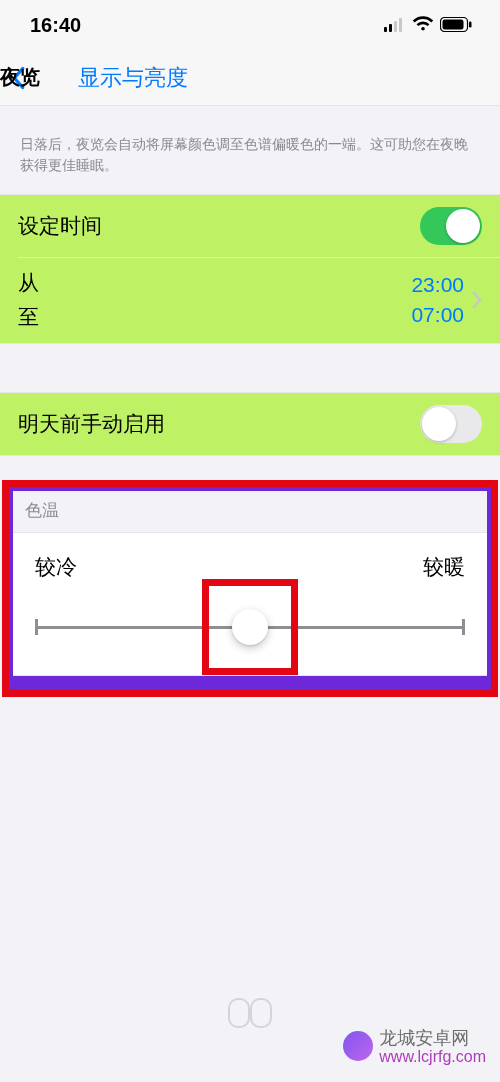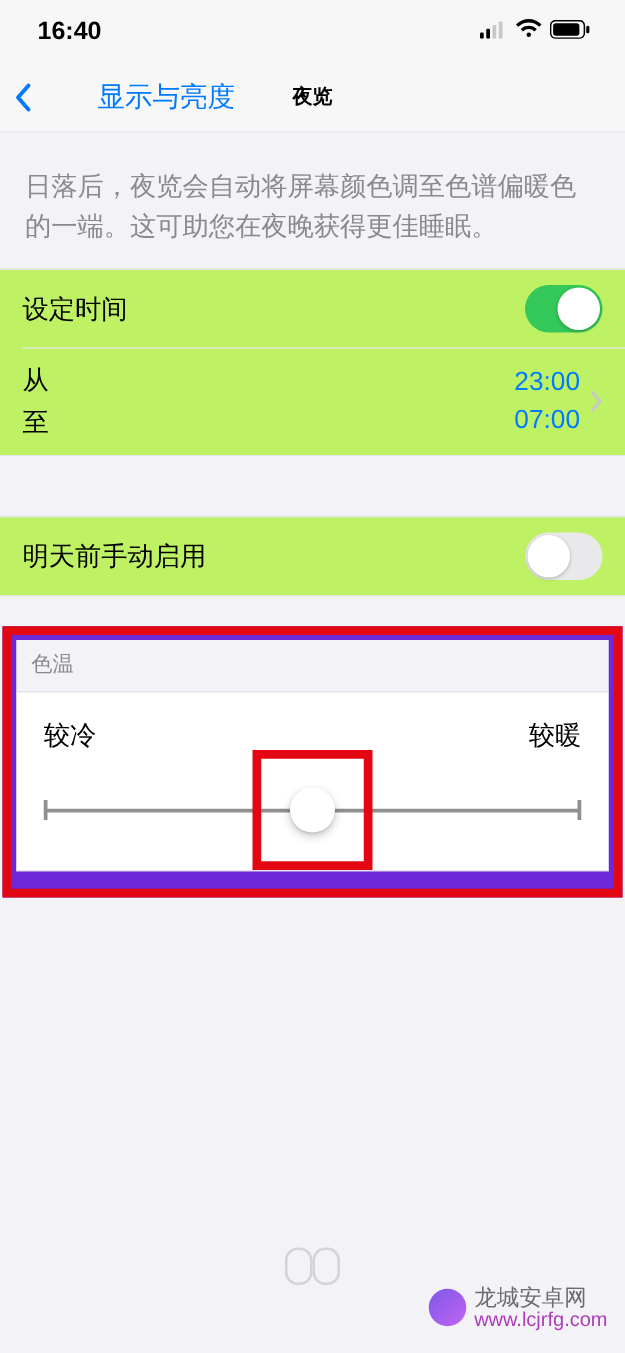--- a/index.html
+++ b/index.html
@@ -2,22 +2,22 @@
 <html><head>
 <meta charset="utf-8">
 <style>
   * { box-sizing: border-box; margin: 0; padding: 0; }
   html, body { width: 500px; height: 1082px; font-family: -apple-system, "Helvetica Neue", Arial, sans-serif; background: #f2f2f7; color: #000; overflow: hidden; }
   .status-bar { height: 50px; display: flex; justify-content: space-between; align-items: center; padding: 0 28px 0 30px; background: #f7f7f8; font-weight: 600; font-size: 20px; }
   .status-right { display: flex; align-items: center; gap: 6px; }
   .nav-bar { height: 56px; display: flex; align-items: center; background: #f7f7f8; position: relative; border-bottom: 1px solid #e5e5ea; }
   .back { display: flex; align-items: center; color: #007aff; font-size: 22px; padding-left: 10px; cursor: pointer; gap: 48px; }
   .back svg { margin-right: 4px; }
-  .nav-title { position: absolute; left: 0; right: 0; text-align: center; font-size: 16px; font-weight: 600; pointer-events: none; }
-  .section-desc { padding: 28px 20px 18px 20px; font-size: 21px; color: #8a8a8e; line-height: 1.5; background: #f2f2f7; }
+  .nav-title { position: absolute; left: 0; right: 0; text-align: left; font-size: 20px; font-weight: 600; pointer-events: none; }
+  .section-desc { padding: 28px 20px 18px 20px; font-size: 14px; color: #8a8a8e; line-height: 1.5; background: #f2f2f7; }
   .cell-group { background: #bef264; border-top: 1px solid #e5e5ea; border-bottom: 1px solid #e5e5ea; }
   .cell { min-height: 58px; display: flex; align-items: center; padding: 12px 18px; font-size: 21px; position: relative; }
   .cell + .cell::before { content: ""; position: absolute; top: 0; left: 18px; right: 0; height: 1px; background: #e5e5ea; }
   .cell-label { flex: 1; }
   .toggle { width: 62px; height: 38px; border-radius: 19px; position: relative; transition: background .2s; cursor: pointer; }
   .toggle.on { background: #34c759; }
   .toggle.off { background: #e9e9eb; }
   .toggle .knob { width: 34px; height: 34px; background: #fff; border-radius: 50%; position: absolute; top: 2px; box-shadow: 0 1px 3px rgba(0,0,0,.25); }
   .toggle.on .knob { right: 2px; }
   .toggle.off .knob { left: 2px; }

